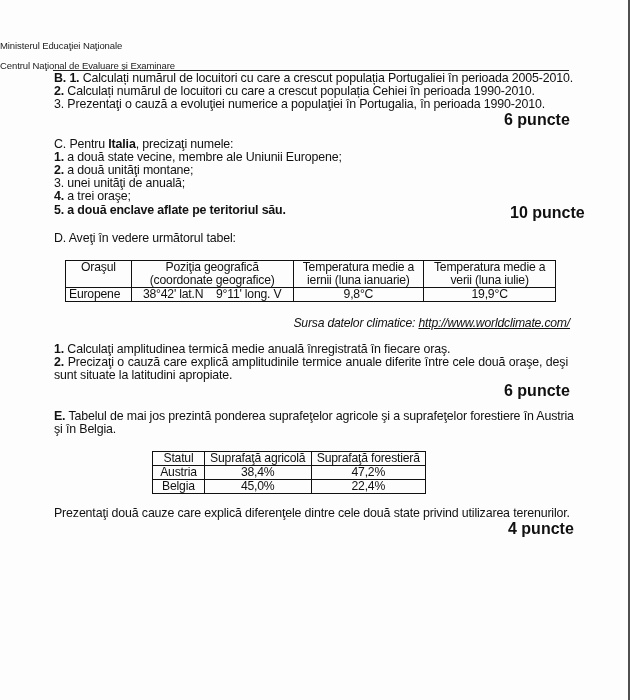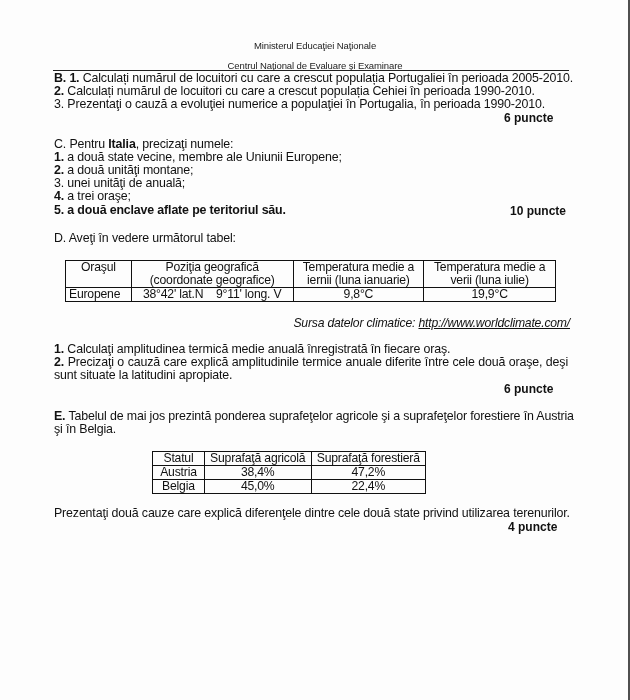--- a/index.html
+++ b/index.html
@@ -20,21 +20,21 @@
       top: 0;
       right: 0;
       width: 2px;
       height: 700px;
       background: #4f4f4f;
     }
     .header {
       position: absolute;
       left: 0;
       width: 630px;
-      text-align: center;
+      text-align: left;
       font-size: 9.5px;
       color: #222;
       letter-spacing: -0.1px;
     }
     .header.l1 { top: 40px; }
     .header.l2 { top: 60px; }
     .rule {
       position: absolute;
       left: 53px;
       top: 70px;
@@ -50,21 +50,21 @@
       white-space: nowrap;
       letter-spacing: -0.15px;
     }
     .line.justify {
       width: 514px;
       text-align: justify;
       text-align-last: justify;
     }
     .pts {
       position: absolute;
-      font-size: 12px;
+      font-size: 16px;
       font-weight: bold;
       white-space: nowrap;
     }
     b { font-weight: bold; }
 
     table.t {
       position: absolute;
       border-collapse: collapse;
       font-size: 12.2px;
       letter-spacing: -0.2px;

